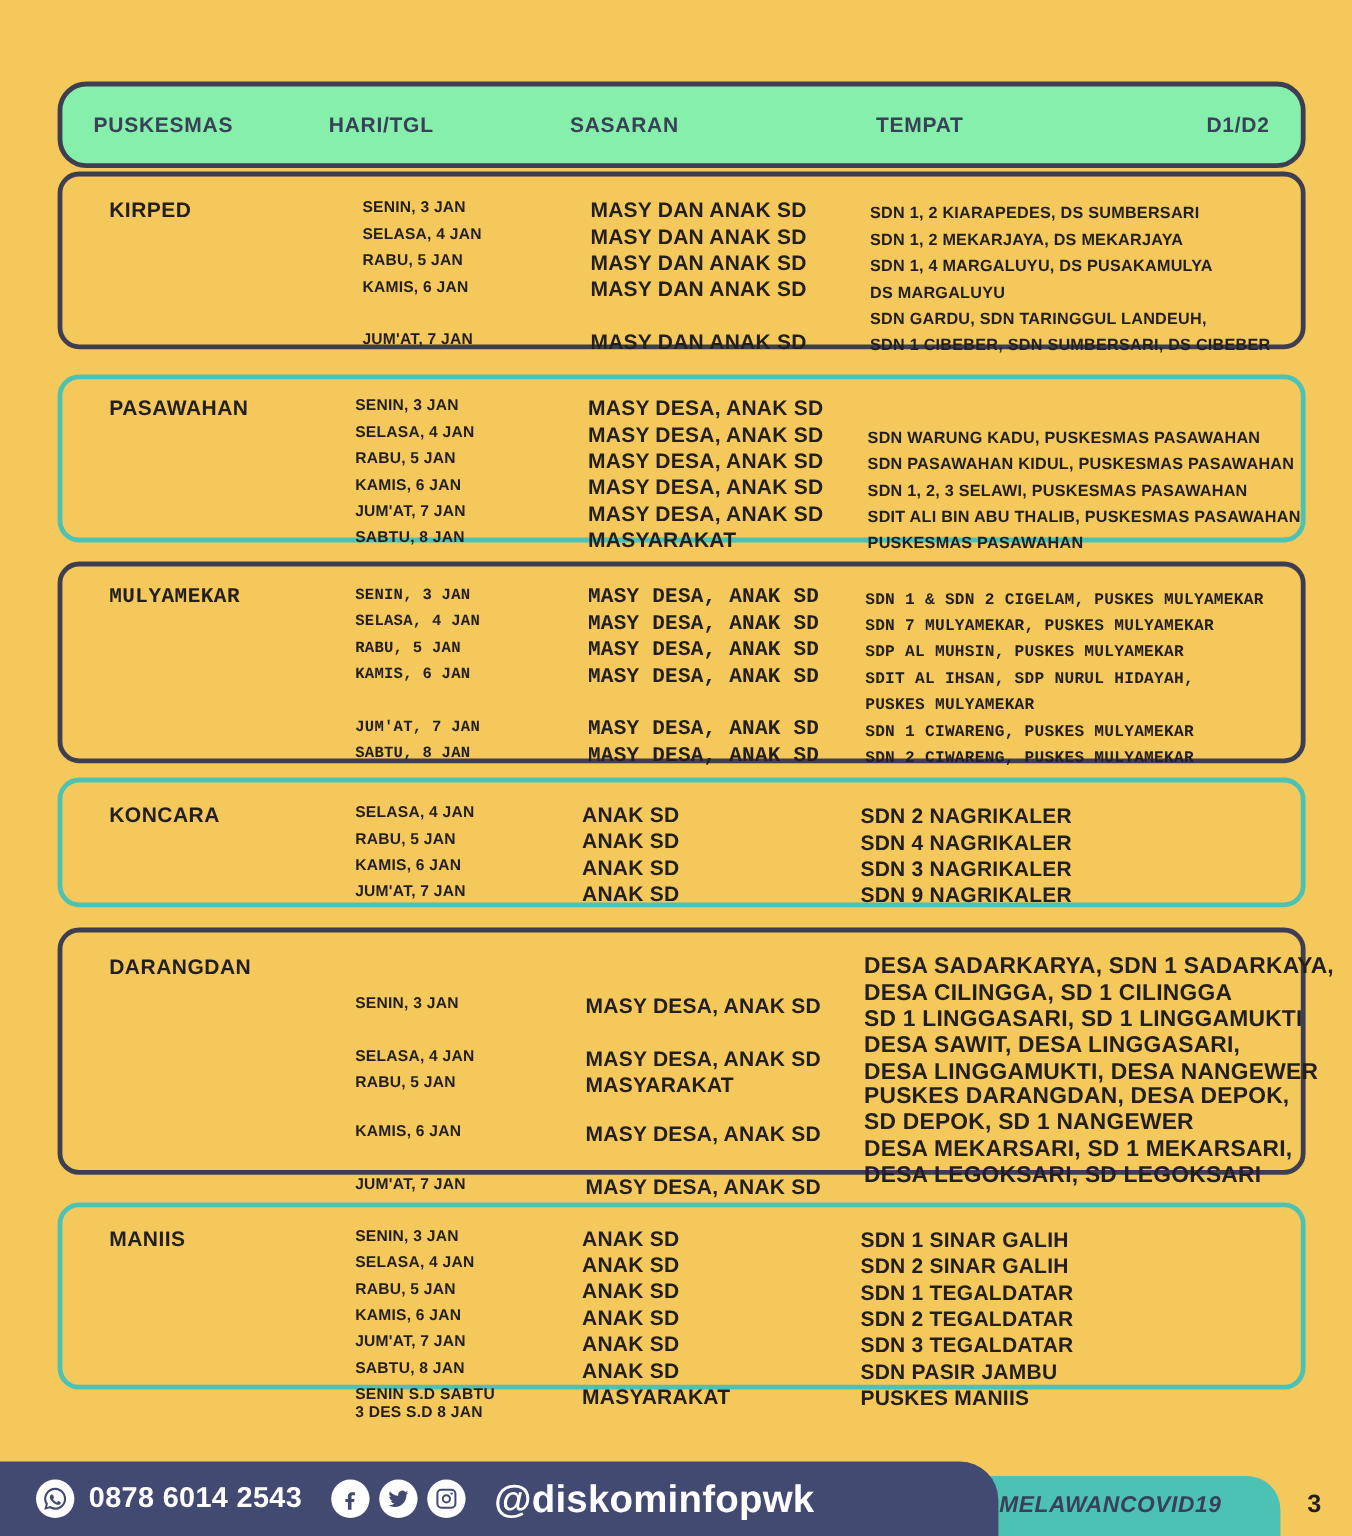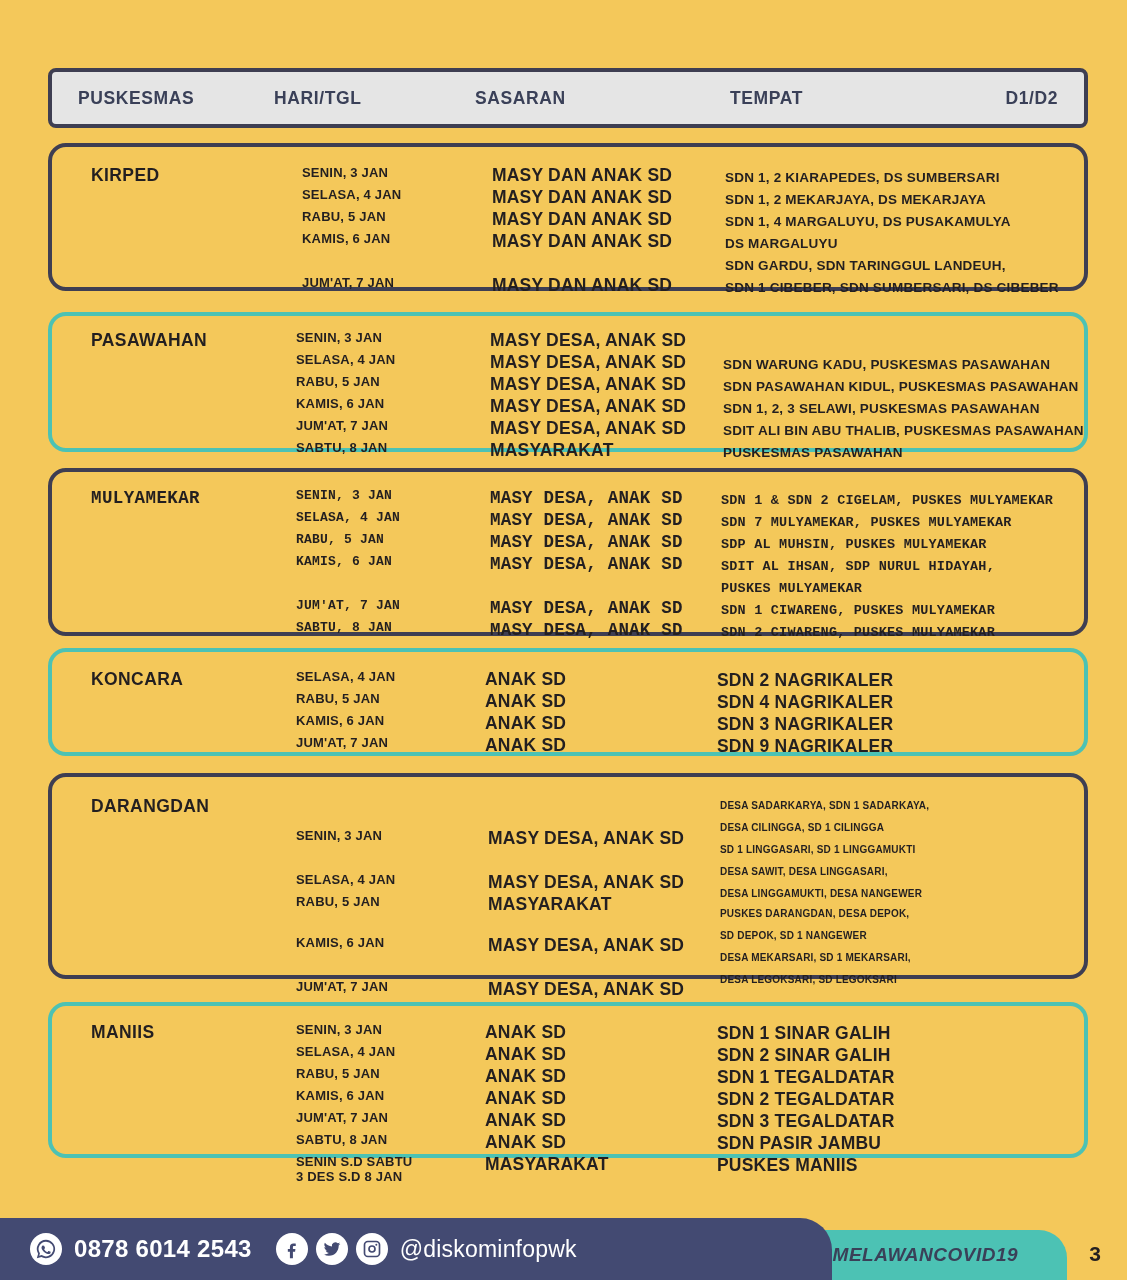--- a/index.html
+++ b/index.html
@@ -18,24 +18,24 @@
     height: 1280px;
     background: #F4C85A;
   }
 
   
   .table-header {
     position: absolute;
     left: 48px;
     top: 68px;
     width: 1040px;
-    height: 60px;
-    background: #e5e5e5;
+    height: 72px;
+    background: #86efac;
     border: 4px solid #3E3E52;
-    border-radius: 8px;
+    border-radius: 24px;
     display: flex;
     align-items: center;
   }
   .hcell {
     color: #3A4058;
     font-size: 17.5px;
     font-weight: bold;
     letter-spacing: 0.6px;
   }
   .hcell.c1 { position: absolute; left: 26px; }
@@ -76,21 +76,21 @@
     position: absolute;
     color: #231F20;
     font-weight: bold;
     white-space: nowrap;
   }
 
   
   .col.day   { font-size: 13px; letter-spacing: 0.2px; }
   .col.sas   { font-size: 17.5px; letter-spacing: 0.2px; }
   .col.tempat-sm { font-size: 13.5px; letter-spacing: 0.2px; }
-  .col.tempat-md { font-size: 10px; letter-spacing: 0.2px; }
+  .col.tempat-md { font-size: 19px; letter-spacing: 0.2px; }
   .col.tempat-lg { font-size: 17.5px; letter-spacing: 0.2px; }
 
   .line { display: block; }
 
   
   .footer-navy {
     position: absolute;
     left: 0;
     bottom: 0;
     width: 832px;
@@ -119,23 +119,23 @@
 
   .phone-text {
     color: #FFFFFF;
     font-size: 24px;
     font-weight: bold;
     margin-left: 12px;
     letter-spacing: 0.3px;
   }
   .handle-text {
     color: #FFFFFF;
-    font-size: 23px;
-    font-weight: normal;
-    margin-left: 12px;
+    font-size: 32px;
+    font-weight: bold;
+    margin-left: 24px;
     letter-spacing: 0.2px;
   }
   .social-group {
     display: flex;
     align-items: center;
     gap: 8px;
     margin-left: 24px;
   }
   .sicon {
     width: 32px; height: 32px;

